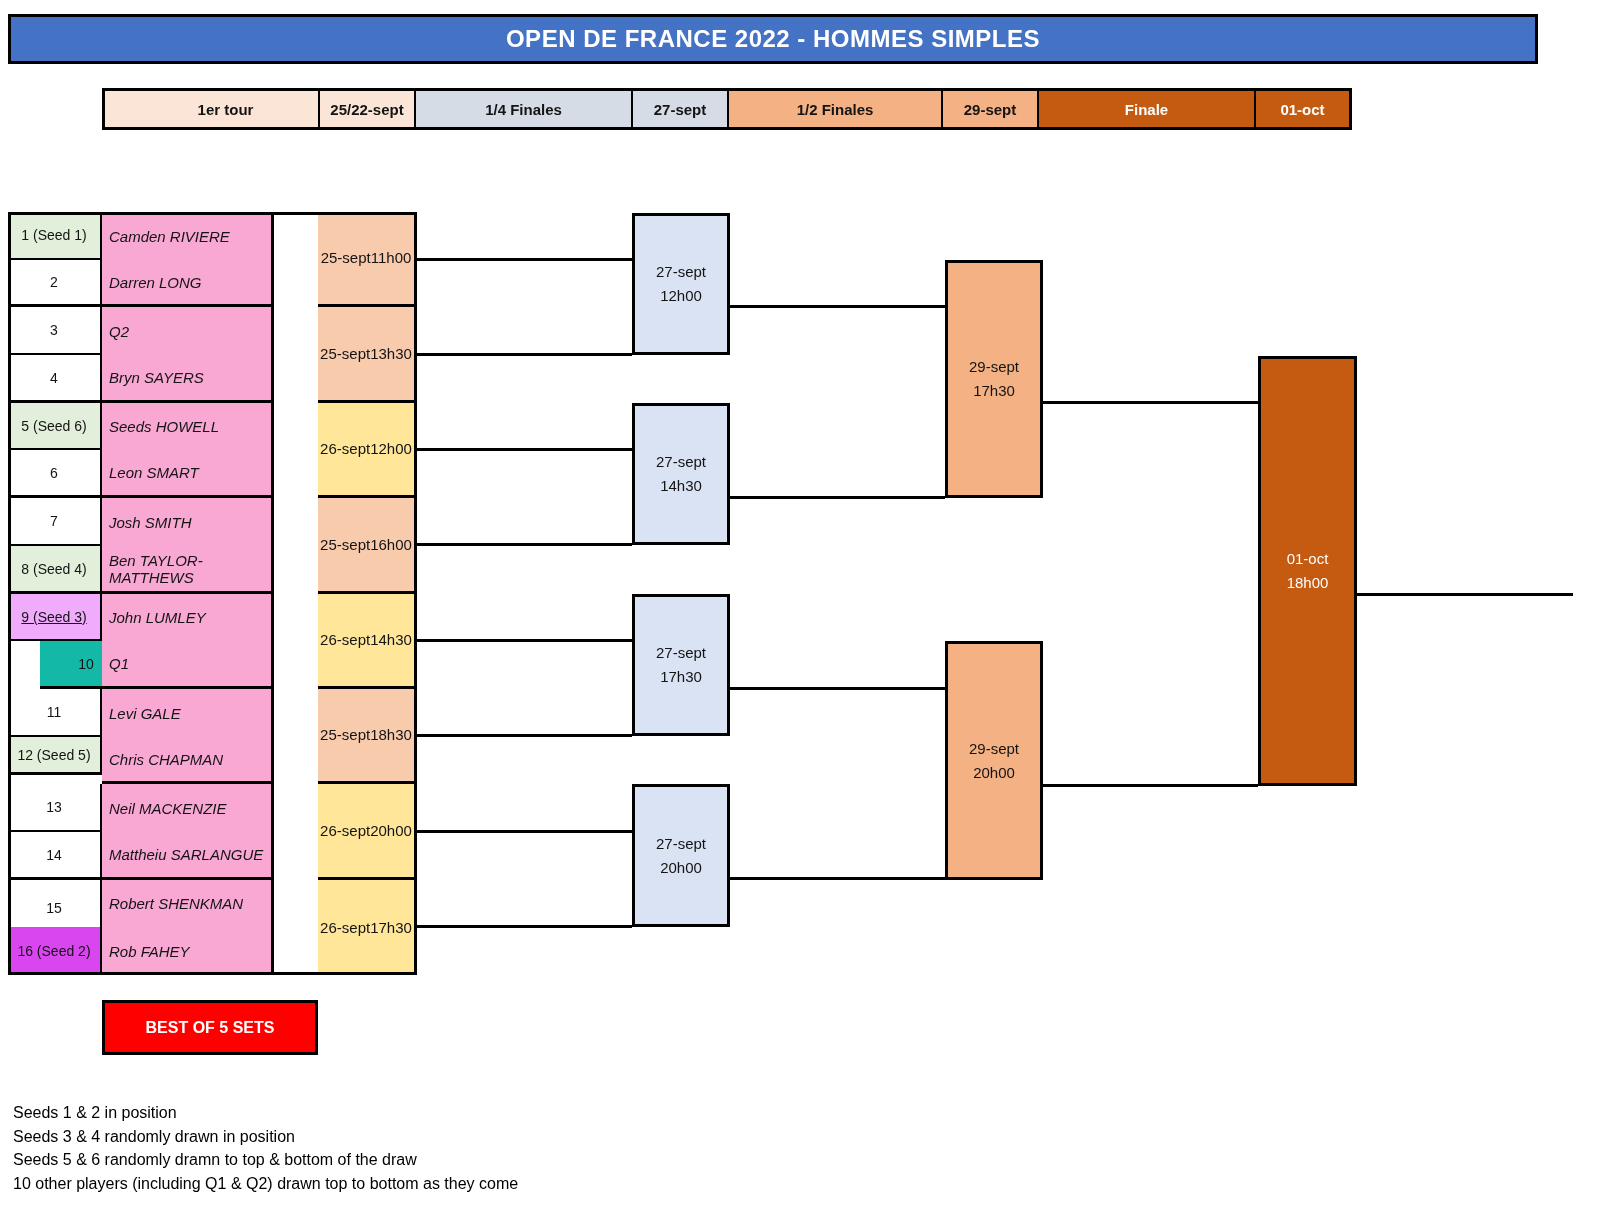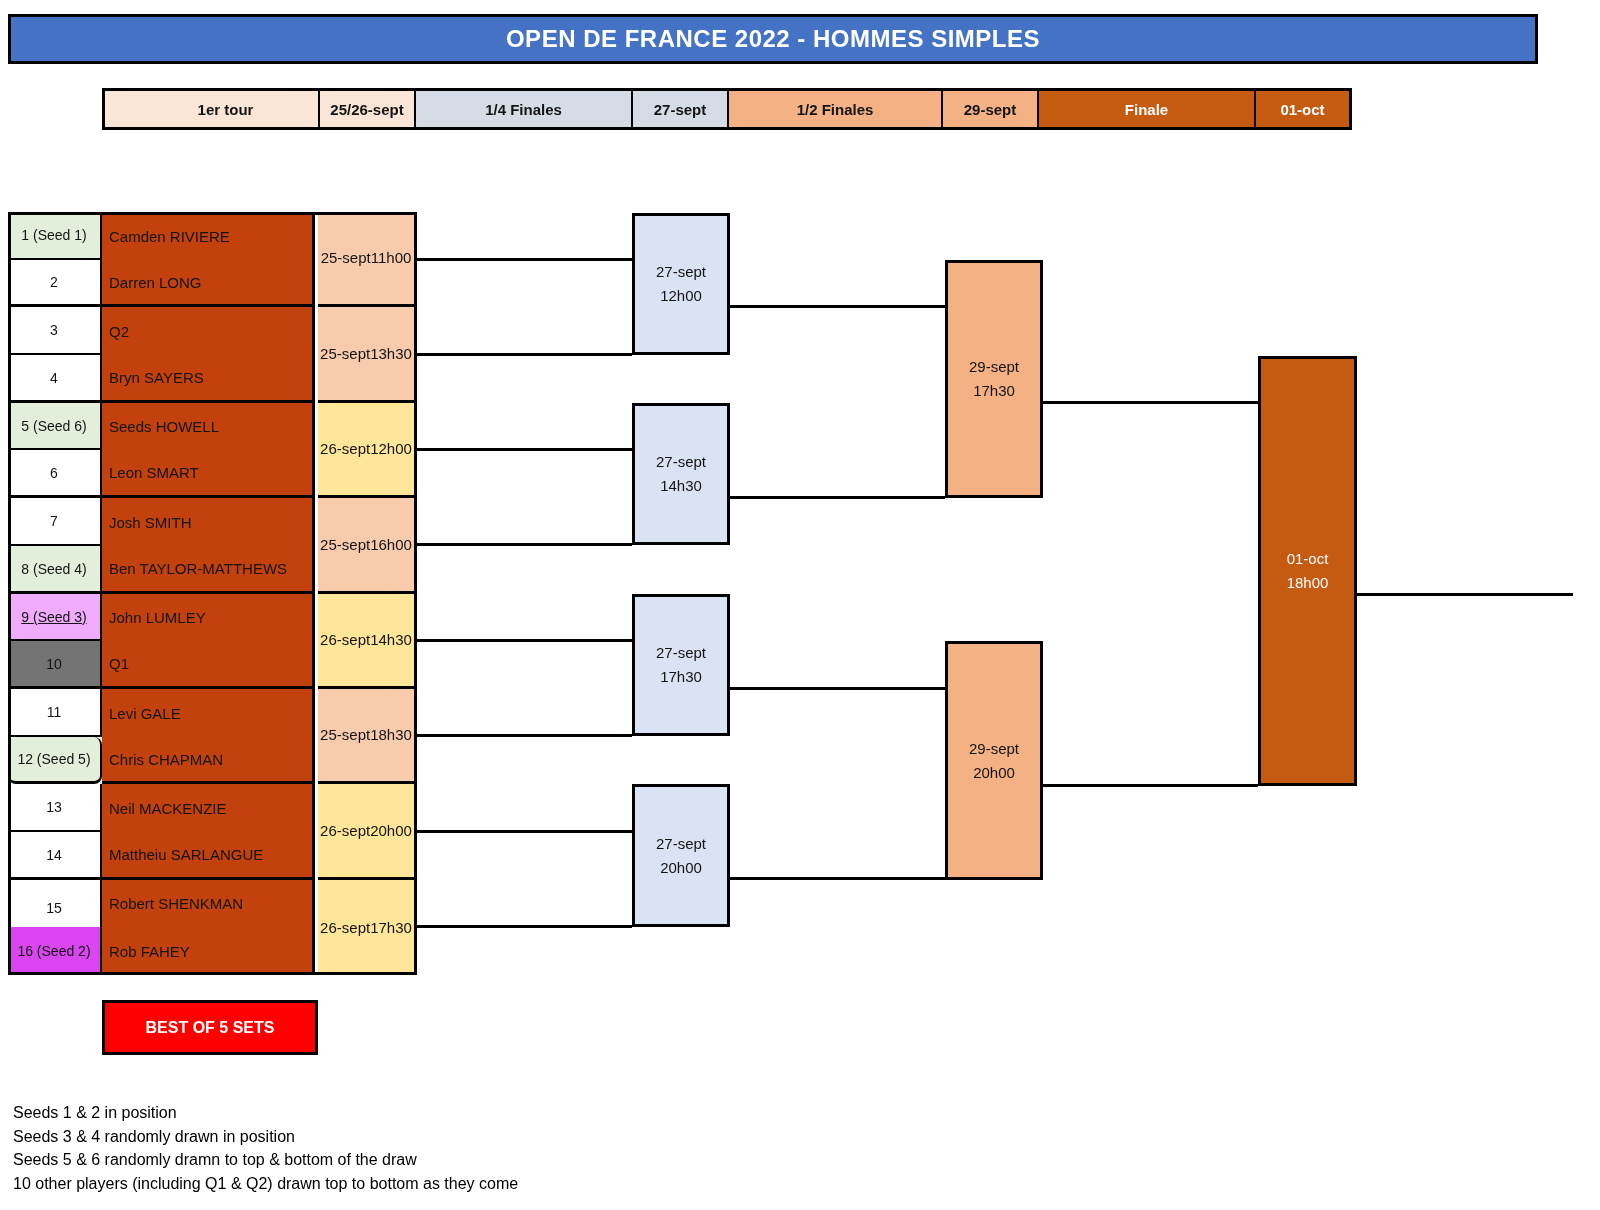--- a/index.html
+++ b/index.html
@@ -38,24 +38,24 @@
   }
   .seed-cell {
     position:absolute; left:0; width:94px;
     border-right:2px solid #000; border-bottom:2px solid #000;
     display:flex; align-items:center; justify-content:center;
     font-size:14px; z-index:1;
   }
   .seed-cell.pair-end { border-bottom:3px solid #000; }
   .seed-cell.last { border-bottom:none; }
   .name-cell {
-    position:absolute; left:94px; width:213px;
+    position:absolute; left:94px; width:172px;
     border-right:3px solid #000; border-bottom:none;
     display:flex; align-items:center; padding-left:7px;
-    font-size:15px; z-index:1; background:#c2410c;
+    font-size:15px; z-index:1; background:#f9a8d4;font-style:italic;
   }
   .name-cell.pair-end { border-bottom:3px solid #000; }
   .name-cell.last { border-bottom:none; }
 
   
   .matchbox {
     position:absolute; left:310px; width:99px;
     border:3px solid #000; border-left:none; border-top:none;
     display:flex; flex-direction:row; align-items:center; justify-content:center;
     font-size:15px; line-height:24px; z-index:1;
@@ -81,21 +81,21 @@
   
   .notes { left:13px; top:1101px; font-size:16px; line-height:23.5px; color:#000; }
 </style>
 </head>
 <body>
 
 <div class="abs title-bar" style="background-color: rgb(68, 114, 196);">OPEN DE FRANCE 2022 - HOMMES SIMPLES</div>
 
 <div class="abs stage-header">
   <div class="hcell" style="width: 215px; background-color: rgb(251, 229, 214); padding-left: 28px;">1er tour</div>
-  <div class="hcell" style="width: 96px; background-color: rgb(251, 229, 214);">25/26-sept</div>
+  <div class="hcell" style="width: 96px; background-color: rgb(251, 229, 214);">25/22-sept</div>
   <div class="hcell" style="width: 217px; background-color: rgb(214, 220, 229);">1/4 Finales</div>
   <div class="hcell" style="width: 96px; background-color: rgb(214, 220, 229);">27-sept</div>
   <div class="hcell" style="width: 214px; background-color: rgb(244, 177, 131);">1/2 Finales</div>
   <div class="hcell" style="width: 96px; background-color: rgb(244, 177, 131);">29-sept</div>
   <div class="hcell dark" style="width: 217px; background-color: rgb(197, 90, 17);">Finale</div>
   <div class="hcell dark" style="background-color: rgb(197, 90, 17);">01-oct</div>
 </div>
 
 <div class="abs btable">
   <div class="seed-cell" style="top: 0px; height: 48px; background-color: rgb(226, 239, 218);">1 (Seed 1)</div>
@@ -113,26 +113,26 @@
   <div class="seed-cell pair-end" style="top: 238px; height: 48px; background-color: rgb(255, 255, 255);">6</div>
   <div class="name-cell pair-end" style="top:238px;height:48px">Leon SMART</div>
 
   <div class="seed-cell" style="top: 286px; height: 48px; background-color: rgb(255, 255, 255);">7</div>
   <div class="name-cell" style="top:286px;height:48px">Josh SMITH</div>
   <div class="seed-cell pair-end" style="top: 334px; height: 48px; background-color: rgb(226, 239, 218);">8 (Seed 4)</div>
   <div class="name-cell pair-end" style="top:334px;height:48px">Ben TAYLOR-MATTHEWS</div>
 
   <div class="seed-cell" style="top: 382px; height: 47px; background-color: #f0abfc; text-decoration: underline;">9 (Seed 3)</div>
   <div class="name-cell" style="top:382px;height:47px">John LUMLEY</div>
-  <div class="seed-cell pair-end" style="top: 429px; height: 48px; background-color: #737373;">10</div>
+  <div class="seed-cell pair-end" style="top: 429px; height: 48px; background-color: #14b8a6; margin-left: 32px;">10</div>
   <div class="name-cell pair-end" style="top:429px;height:48px">Q1</div>
 
   <div class="seed-cell" style="top: 477px; height: 48px; background-color: rgb(255, 255, 255);">11</div>
   <div class="name-cell" style="top:477px;height:48px">Levi GALE</div>
-  <div class="seed-cell pair-end" style="top: 525px; height: 47px; background-color: rgb(226, 239, 218); border-radius: 8px;">12 (Seed 5)</div>
+  <div class="seed-cell pair-end" style="top: 525px; height: 38px; background-color: rgb(226, 239, 218);">12 (Seed 5)</div>
   <div class="name-cell pair-end" style="top:525px;height:47px">Chris CHAPMAN</div>
 
   <div class="seed-cell" style="top: 572px; height: 48px; background-color: rgb(255, 255, 255);">13</div>
   <div class="name-cell" style="top:572px;height:48px">Neil MACKENZIE</div>
   <div class="seed-cell pair-end" style="top: 620px; height: 48px; background-color: rgb(255, 255, 255);">14</div>
   <div class="name-cell pair-end" style="top:620px;height:48px">Mattheiu SARLANGUE</div>
 
   <div class="seed-cell" style="top: 668px; height: 58px; background-color: rgb(255, 255, 255);">15</div>
   <div class="name-cell" style="top:668px;height:47px">Robert SHENKMAN</div>
   <div class="seed-cell last" style="top: 715px; height: 48px; background-color: #d946ef;">16 (Seed 2)</div>

